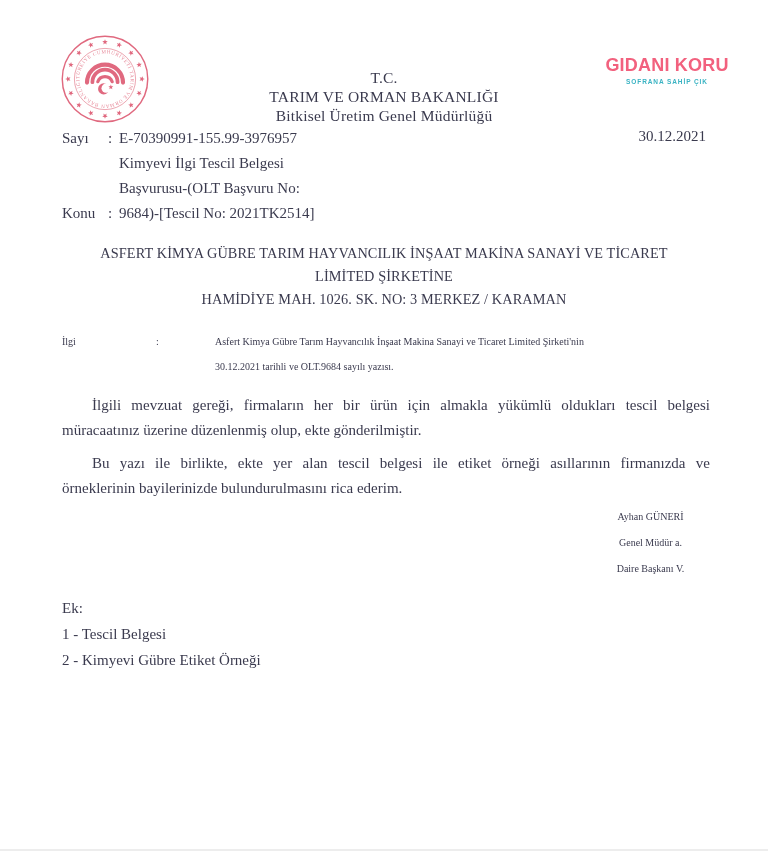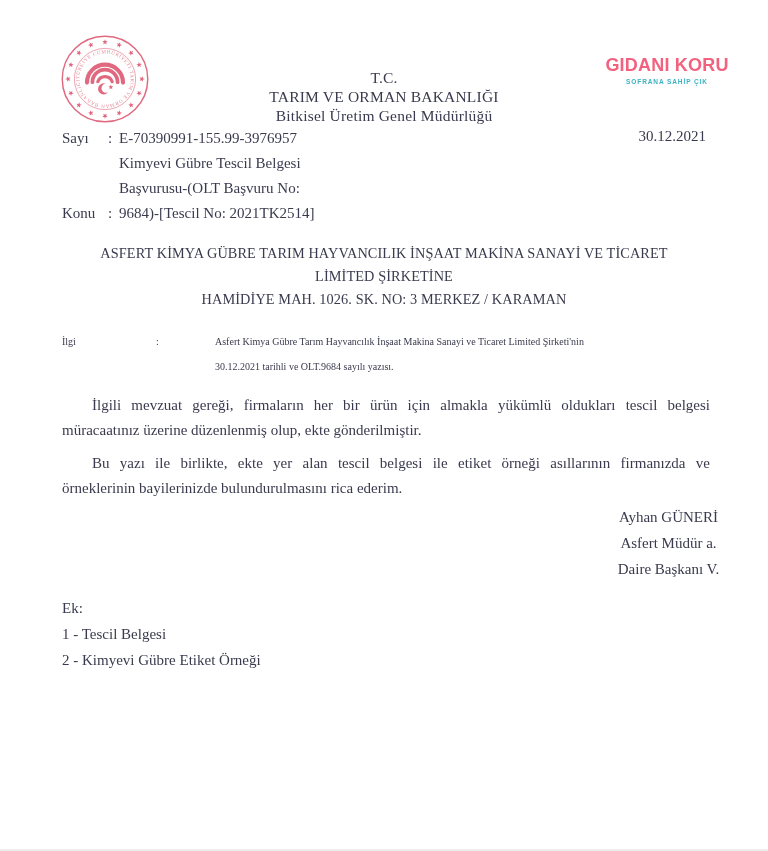--- a/index.html
+++ b/index.html
@@ -50,22 +50,22 @@
   .ilgi-value { width: 596px; }
   .ilgi-value div { white-space: nowrap; }
 
   
   .letter-body { position: absolute; top: 385px; left: 62px; width: 648px; font-size: 15px; line-height: 25px; }
   .jfull { text-align: justify; text-align-last: justify; }
   .indent { text-indent: 30px; margin-top: 8px; }
 
   
   .signature {
-    position: absolute; top: 504px; right: 32px; width: 135px;
-    text-align: center; font-size: 15px; line-height: 26px;
+    position: absolute; top: 504px; right: 50px; width: 135px;
+    text-align: center; font-size: 10px; line-height: 26px;
   }
   .signature div { white-space: nowrap; }
 
   
   .attachments { position: absolute; top: 595px; left: 62px; font-size: 15px; line-height: 26px; }
 
   .page-bottom-edge {
     position: absolute; left: 0; bottom: 0; width: 768px; height: 2px;
     background: #ededed;
   }
@@ -131,21 +131,21 @@
   <div class="meta">
     <div class="meta-row">
       <span class="meta-label">Sayı</span>
       <span class="meta-colon">:</span>
       <span class="meta-line">E-70390991-155.99-3976957</span>
     </div>
     <div class="meta-row">
       <span class="meta-label">Konu</span>
       <span class="meta-colon">:</span>
       <span>
-        <div class="meta-line">Kimyevi Gübre Tescil Belgesi</div>
+        <div class="meta-line">Kimyevi İlgi Tescil Belgesi</div>
         <div class="meta-line">Başvurusu-(OLT Başvuru No:</div>
         <div class="meta-line">9684)-[Tescil No: 2021TK2514]</div>
       </span>
     </div>
   </div>
 
   <div class="recipient">
     <div>ASFERT KİMYA GÜBRE TARIM HAYVANCILIK İNŞAAT MAKİNA SANAYİ VE TİCARET</div>
     <div>LİMİTED ŞİRKETİNE</div>
     <div>HAMİDİYE MAH. 1026. SK. NO: 3 MERKEZ / KARAMAN</div>
@@ -162,21 +162,21 @@
 
   <div class="letter-body">
     <div class="jfull indent">İlgili mevzuat gereği, firmaların her bir ürün için almakla yükümlü oldukları tescil belgesi</div>
     <div>müracaatınız üzerine düzenlenmiş olup, ekte gönderilmiştir.</div>
     <div class="jfull indent">Bu yazı ile birlikte, ekte yer alan tescil belgesi ile etiket örneği asıllarının firmanızda ve</div>
     <div>örneklerinin bayilerinizde bulundurulmasını rica ederim.</div>
   </div>
 
   <div class="signature">
     <div>Ayhan GÜNERİ</div>
-    <div>Asfert Müdür a.</div>
+    <div>Genel Müdür a.</div>
     <div>Daire Başkanı V.</div>
   </div>
 
   <div class="attachments">
     <div>Ek:</div>
     <div>1 - Tescil Belgesi</div>
     <div>2 - Kimyevi Gübre Etiket Örneği</div>
   </div>
 
   <div class="page-bottom-edge"></div>

